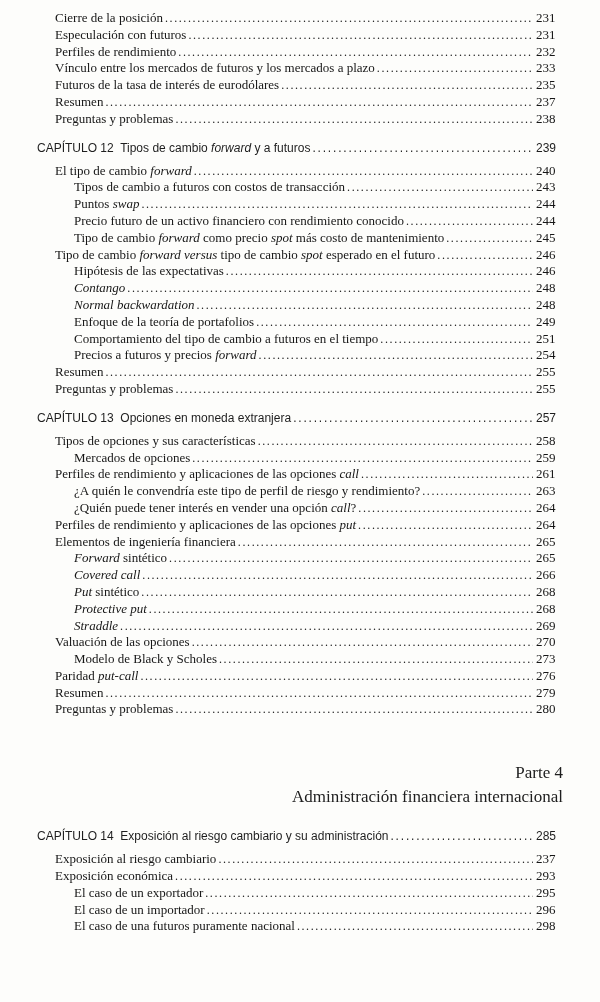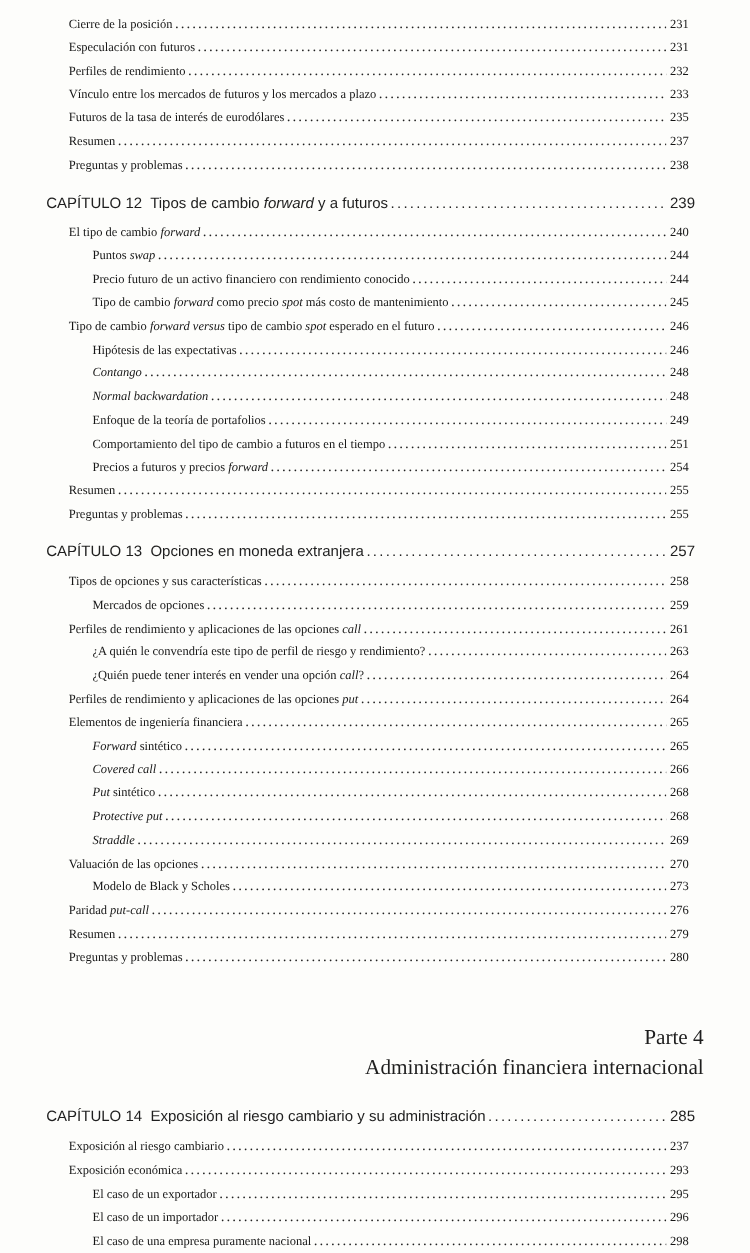--- a/index.html
+++ b/index.html
@@ -4,21 +4,21 @@
 <style>
   * { margin:0; padding:0; box-sizing:border-box; }
   html,body { width:600px; height:1002px; }
   body {
     background:#fdfdfb;
     font-family:"Liberation Serif", serif;
     color:#161616;
     overflow:hidden;
   }
   .page { padding:10px 37px 0 37px; }
-  .row { display:flex; align-items:baseline; font-size:10px; line-height:16.8px; }
+  .row { display:flex; align-items:baseline; font-size:13px; line-height:16.8px; }
   .l1 { padding-left:18px; }
   .l2 { padding-left:37px; }
   .t  { white-space:nowrap; flex:0 0 auto; }
   .dots { flex:1 1 8px; min-width:8px; overflow:hidden; white-space:nowrap; margin:0 3px 0 2px; color:#222; }
   .dots::after {
     content:"..........................................................................................................................................................................................................................";
     letter-spacing:1.6px; font-size:12px;
   }
   .pg { flex:0 0 auto; min-width:27px; text-align:left; }
   .chapter {
@@ -80,20 +80,25 @@
       <span class="t"><span>CAPÍTULO 12&nbsp; Tipos de cambio </span><span class="it">forward</span><span> y a futuros</span></span>
       <span class="dots"></span>
       <span class="pg">239</span>
     </div>
   <div class="row l1">
       <span class="t"><span>El tipo de cambio </span><span class="it">forward</span></span>
       <span class="dots"></span>
       <span class="pg">240</span>
     </div>
   <div class="row l2">
+      <span class="t"><span>Tipos de cambio a futuros con costos de transacción</span></span>
+      <span class="dots"></span>
+      <span class="pg">243</span>
+    </div>
+  <div class="row l2">
       <span class="t"><span>Puntos </span><span class="it">swap</span></span>
       <span class="dots"></span>
       <span class="pg">244</span>
     </div>
   <div class="row l2">
       <span class="t"><span>Precio futuro de un activo financiero con rendimiento conocido</span></span>
       <span class="dots"></span>
       <span class="pg">244</span>
     </div>
   <div class="row l2">
@@ -260,18 +265,18 @@
       <span class="t"><span>El caso de un exportador</span></span>
       <span class="dots"></span>
       <span class="pg">295</span>
     </div>
   <div class="row l2">
       <span class="t"><span>El caso de un importador</span></span>
       <span class="dots"></span>
       <span class="pg">296</span>
     </div>
   <div class="row l2">
-      <span class="t"><span>El caso de una empresa puramente nacional</span></span>
+      <span class="t"><span>El caso de una futuros puramente nacional</span></span>
       <span class="dots"></span>
       <span class="pg">298</span>
     </div>
 
 </div>
 
 </body></html>

